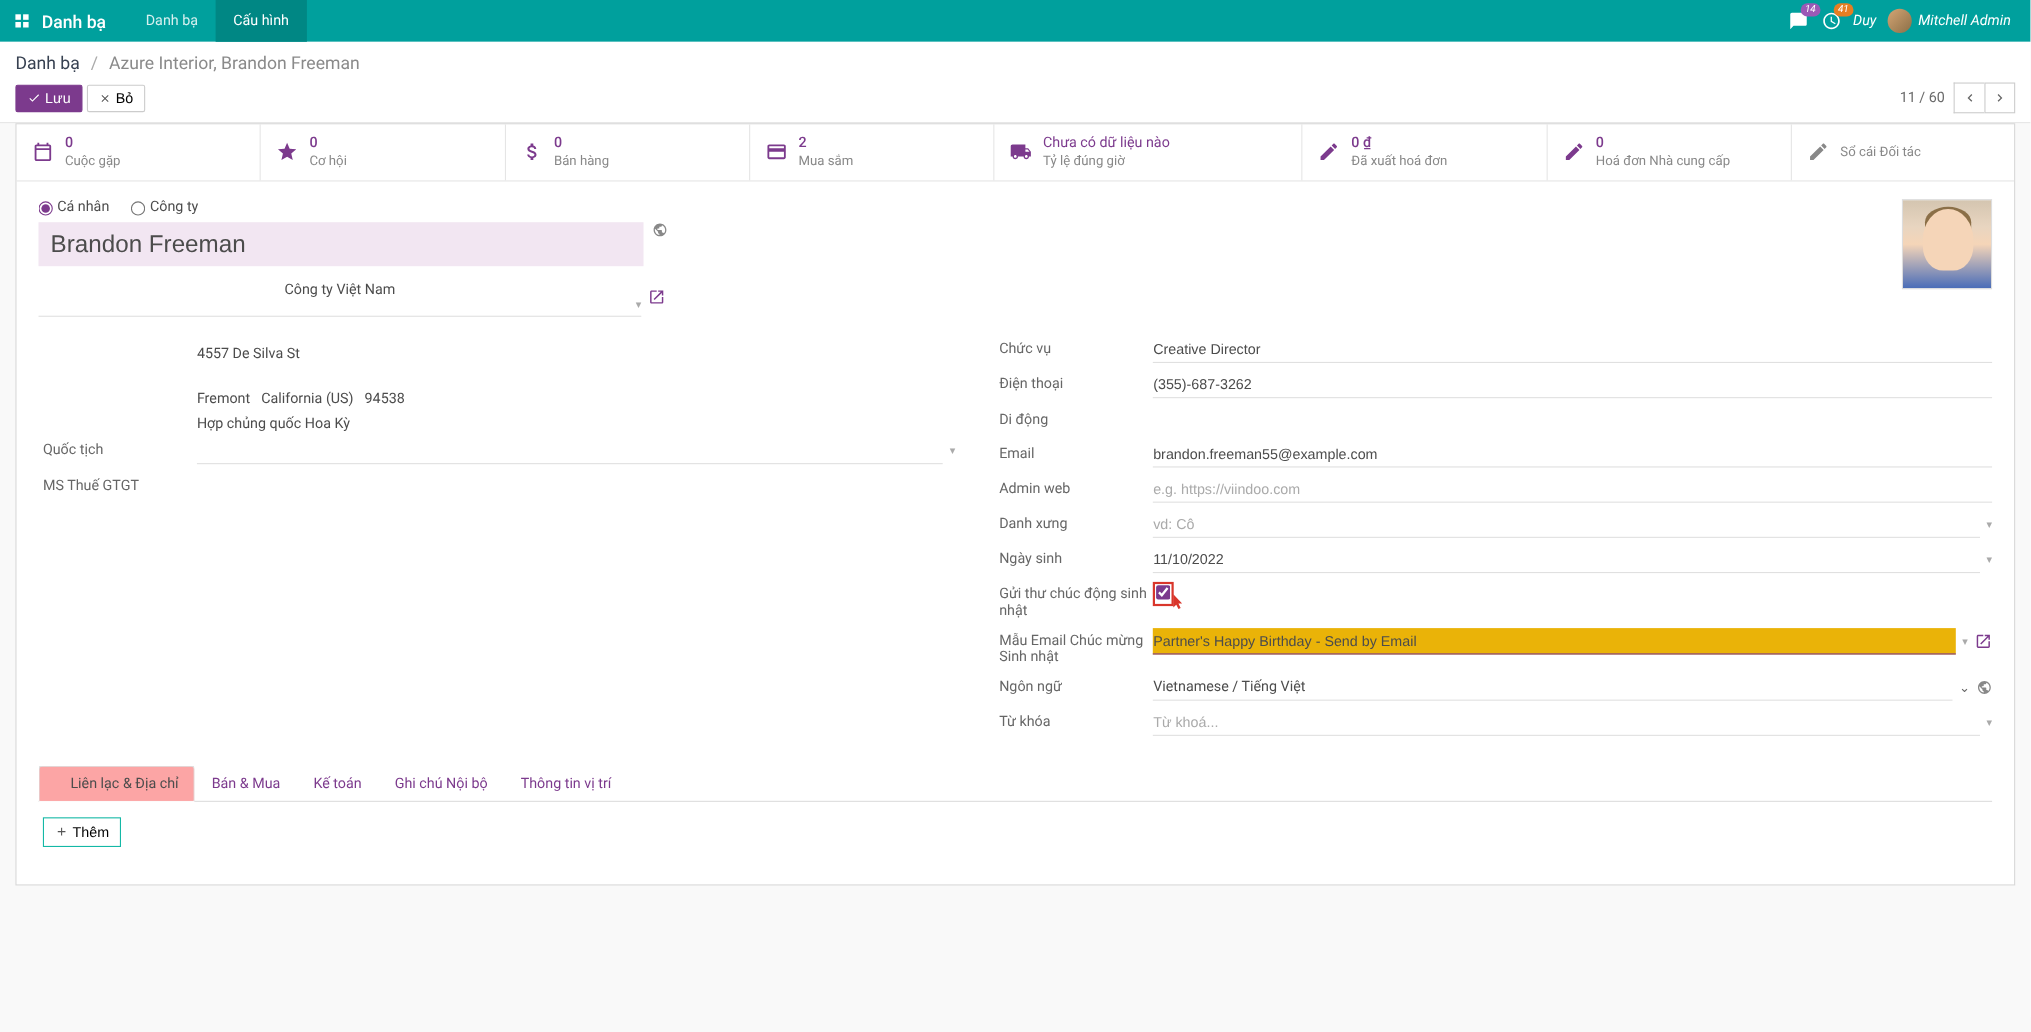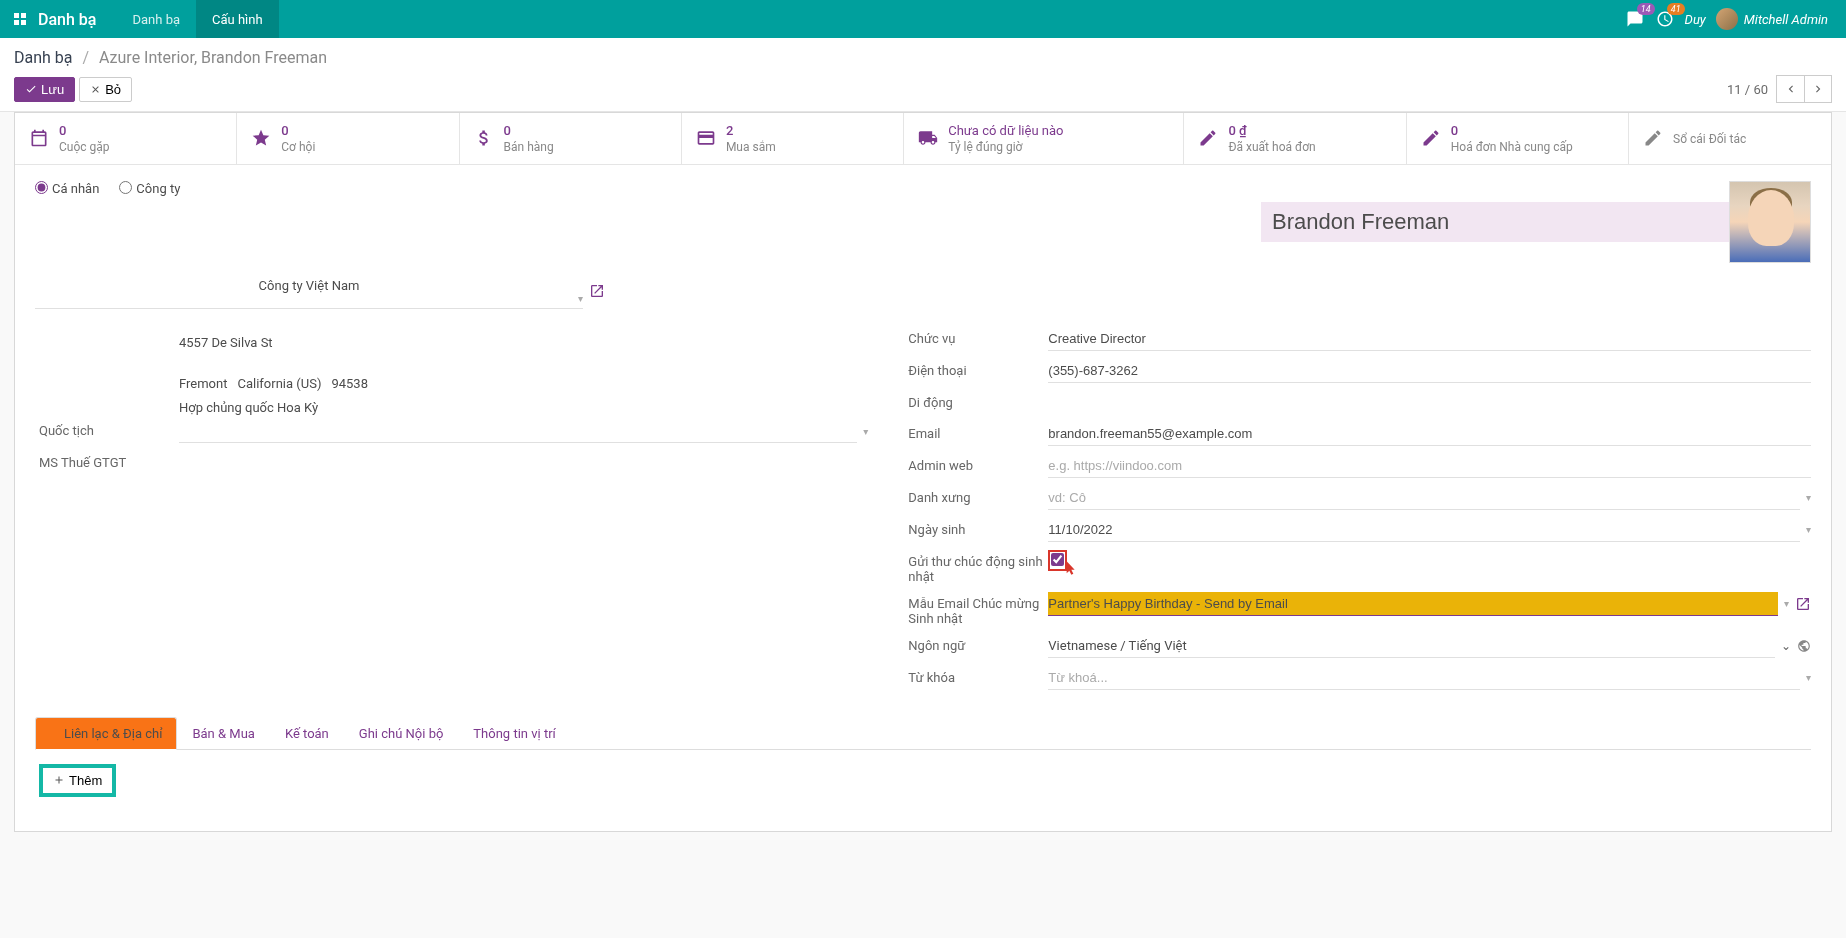--- a/index.html
+++ b/index.html
@@ -51,25 +51,25 @@
 .stat-text .lbl { color:#888; font-size:12px; line-height:1.2; }
 .stat-text .nodata-t { color:#7c3a8d; font-size:13px; line-height:1.2; display:block;}
 
 
 .form-body { padding: 16px 20px 20px; position:relative; }
 .photo-box { position:absolute; right:20px; top:16px; width:82px; height:82px; border:1px solid #ddd; background:linear-gradient(180deg,#d4c5b0 0%,#e8d5c0 30%,#f5d5b8 50%,#4a6db8 100%); }
 .photo-face { position:absolute; top:8px; left:18px; width:46px; height:56px; background:#f5d5b8; border-radius:50% 50% 40% 40%; }
 .photo-hair { position:absolute; top:6px; left:20px; width:42px; height:28px; background:#8b6f47; border-radius:50% 50% 20% 20%; }
 
 .radio-row { display:flex; gap:20px; margin-bottom:6px; font-size:13px; color:#4c4c4c; }
-.radio-row label { display:flex; align-items:flex-start; gap:4px; cursor:pointer; }
+.radio-row label { display:flex; align-items:flex-end; gap:4px; cursor:pointer; }
 .radio-row input { accent-color:#7c3a8d; }
 
 .name-input { width:550px; font-size:22px; padding:6px 10px; border:1px solid transparent; background:#f2e6f2; color:#4c4c4c; }
-.name-row { display:flex; align-items:flex-end; gap:8px; margin-bottom:10px;flex-direction:column; }
+.name-row { display:flex; align-items:flex-start; gap:8px; margin-bottom:10px; }
 .globe-sm { width:14px; height:14px; color:#888; cursor:pointer; }
 
 .company-row { display:flex; align-items:center; gap:6px; margin-bottom:18px; width:570px; }
 .company-sel { flex:1; padding:4px 0; border:none; border-bottom:1px solid #e0e0e0; font-size:13px; color:#4c4c4c; background:transparent; position:relative; }
 .company-sel::after { content:''; }
 .dd-arrow { color:#aaa; font-size:10px; margin-left:auto; }
 .ext-link { color:#7c3a8d; cursor:pointer; width:16px; height:16px; }
 
 .two-col { display:flex; gap:40px; }
 .col-left { width:48%; padding-left:4px; }
@@ -85,24 +85,24 @@
 .chev { color:#666; font-size:12px; }
 .addr-block { padding-left:140px; padding-top:4px; font-size:13px; color:#4c4c4c; line-height:1.8; }
 .addr-line2 { display:flex; gap:10px; }
 
 .chk-wrap { display:inline-block; border:2px solid #d9362b; padding:0; position:relative; }
 .chk-wrap input { accent-color:#7c3a8d; margin:1px; }
 
 
 .tabs-row { display:flex; border-bottom:1px solid #ddd; margin-top:18px; }
 .tab { padding:8px 14px; font-size:13px; color:#7c3a8d; cursor:pointer; border:1px solid transparent; position:relative; bottom:-1px; }
-.tab.active { color:#4c4c4c; border-color:#ddd #ddd #fff #ddd; background:#f97316; border-radius:3px 3px 0 0;padding-left:28px; }
+.tab.active { color:#4c4c4c; border-color:#ddd #ddd #fff #ddd; background:#fca5a5; border-radius:3px 3px 0 0;padding-left:28px; }
 
 .tab-content { padding:14px 4px; }
-.btn-add { border:4px solid #14b8a6; background:#fff; padding:5px 10px; font-size:13px; cursor:pointer; display:inline-flex; align-items:center; gap:4px; }
+.btn-add { border:1px solid #14b8a6; background:#fff; padding:5px 10px; font-size:13px; cursor:pointer; display:inline-flex; align-items:center; gap:4px; }
 
 svg { display:block; }
 </style>
 </head>
 <body>
 
 <div class="navbar">
   <div class="navbar-left">
     <div class="apps-icon">
         <span></span>

